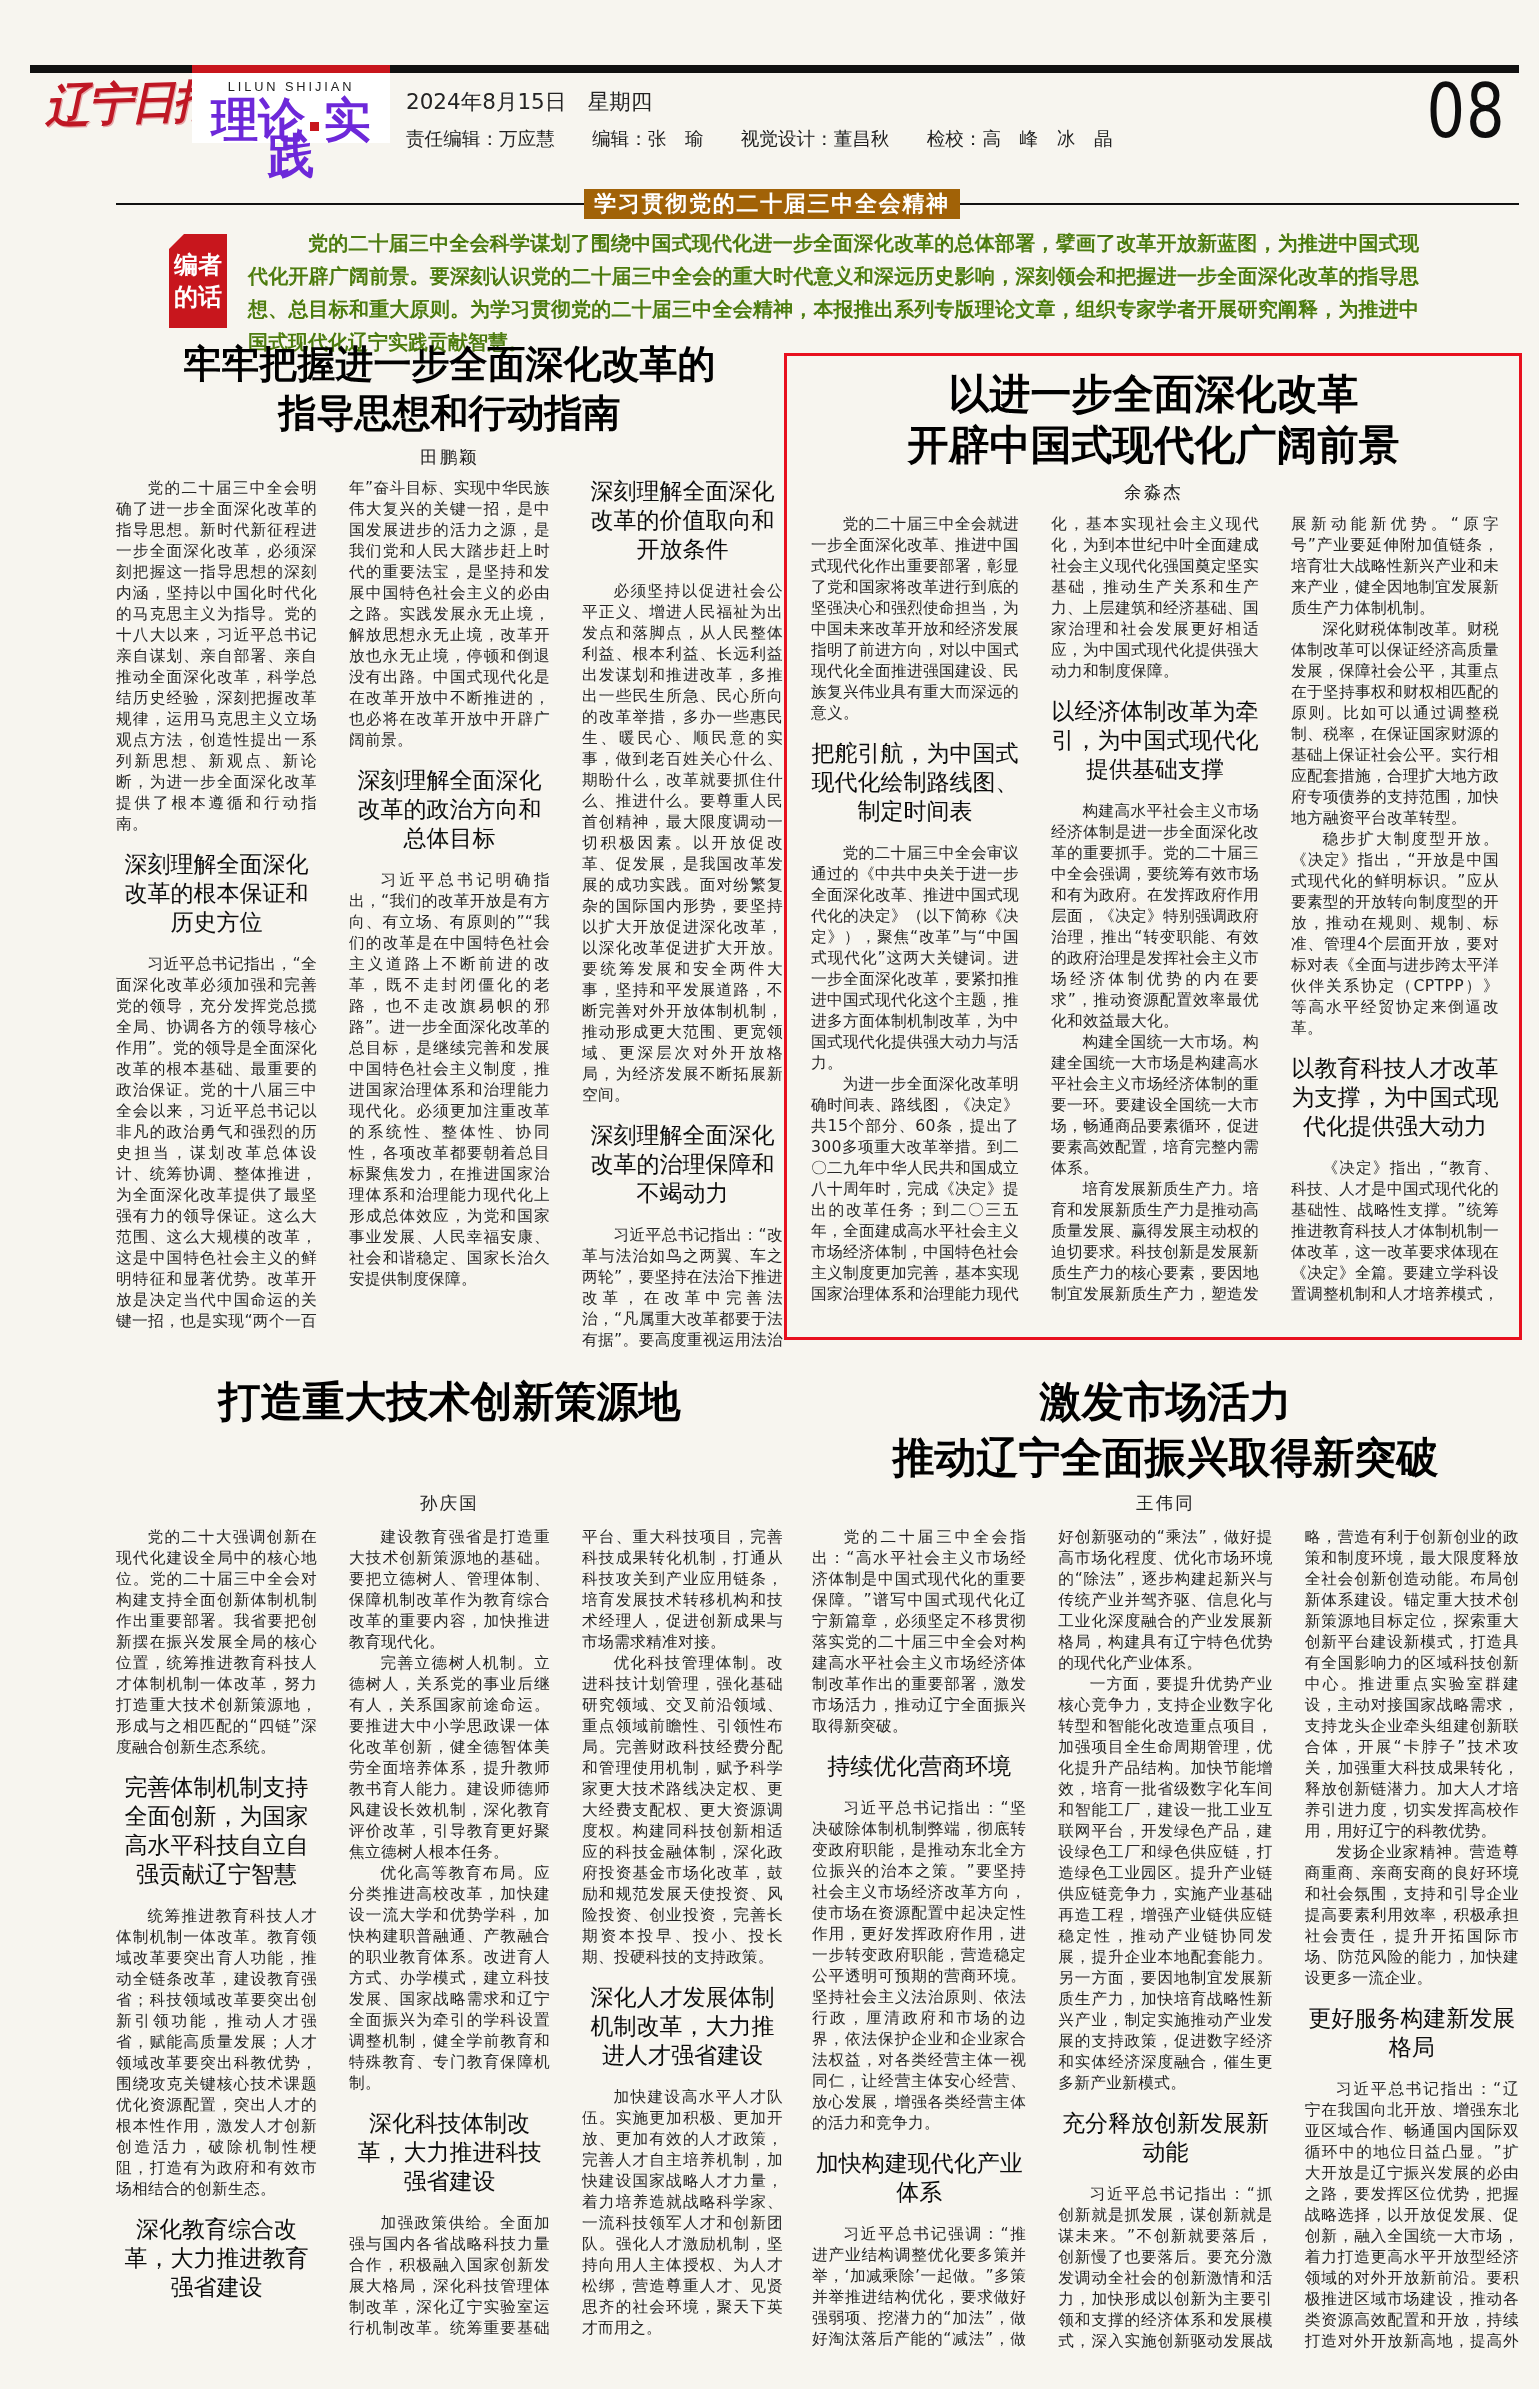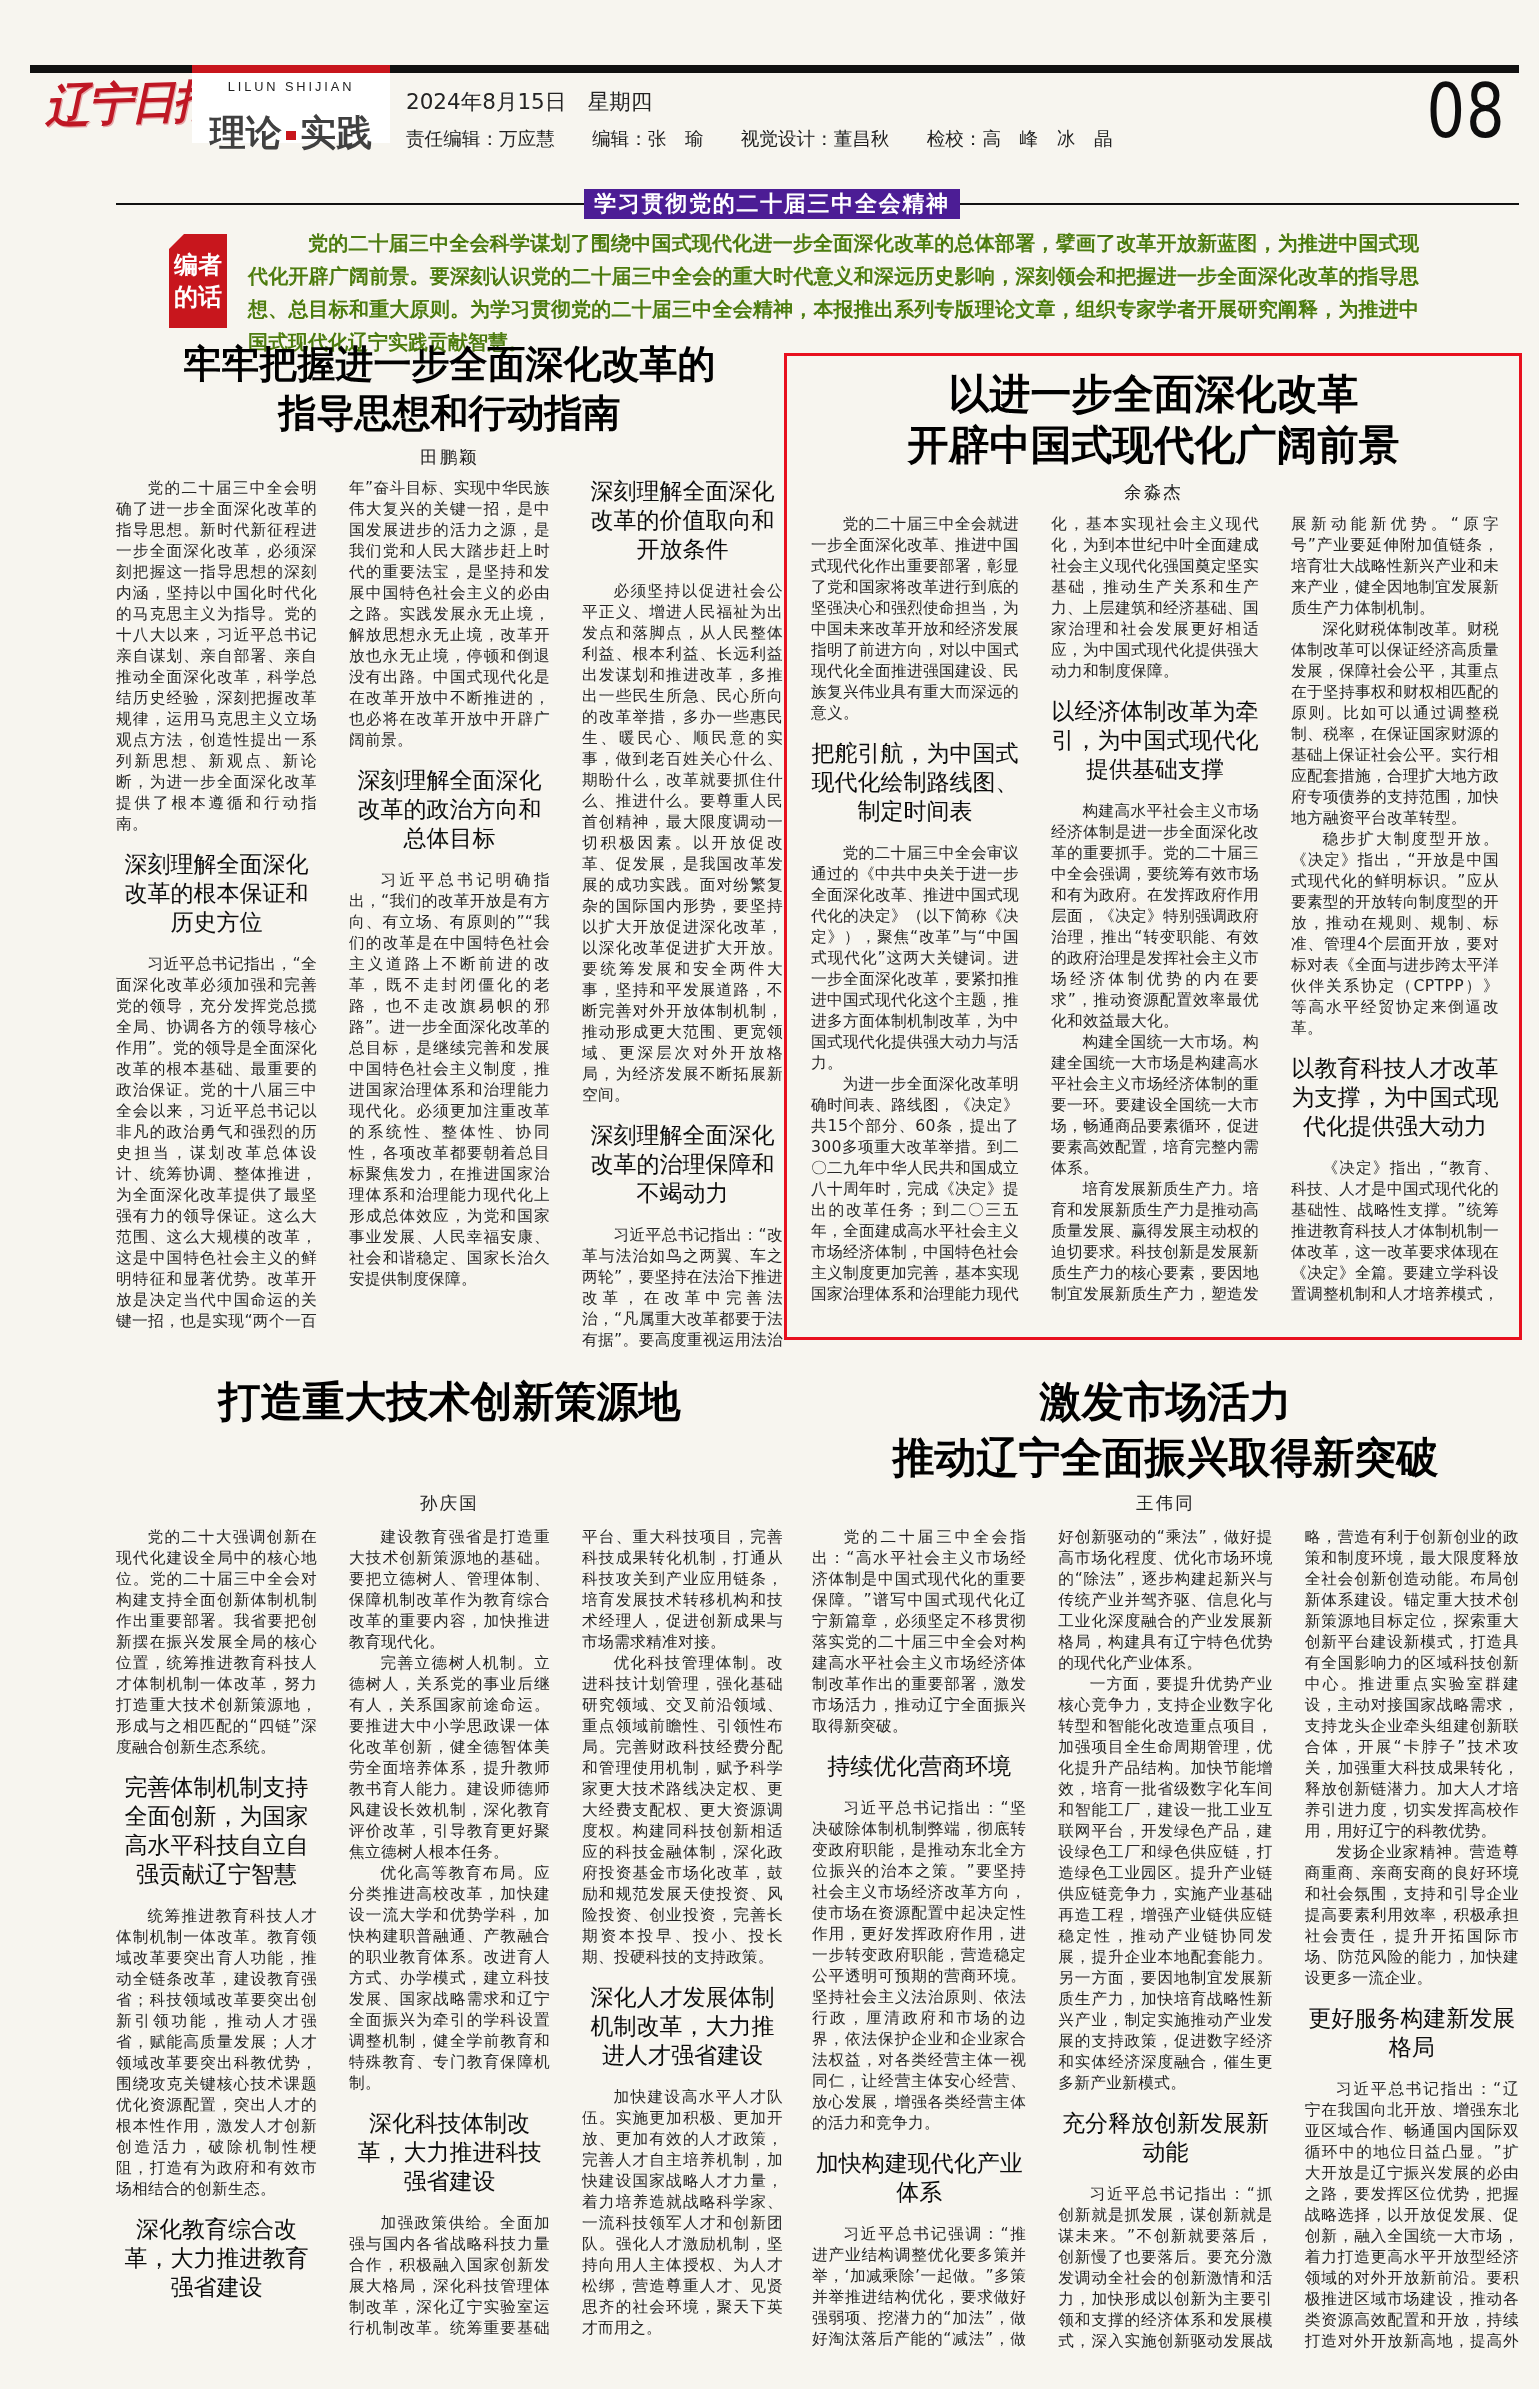--- a/index.html
+++ b/index.html
@@ -8,30 +8,30 @@
   
   .topbar{position:absolute;left:30px;top:65px;width:1489px;height:8px;background:#111;}
   .topbar-red{position:absolute;left:162px;top:0;width:198px;height:8px;background:#c8161d;}
   .paper-logo{position:absolute;left:45px;top:71px;width:145px;height:68px;
       font-family:"DejaVu Serif","Liberation Serif",serif;font-style:italic;font-weight:bold;
       font-size:45px;line-height:65px;color:#bf1724;letter-spacing:-2.3px;transform:rotate(-2deg);
       text-shadow:1.2px 1.2px 0 rgba(191,23,36,.35);white-space:nowrap;}
   .section-box{position:absolute;left:192px;top:73px;width:198px;height:70px;background:#fff;text-align:center;}
   .section-en{display:block;margin-top:5.8px;font-family:Liberation Sans, sans-serif;
       font-size:12.8px;letter-spacing:2.9px;color:#222;}
-  .section-cn{display:block;margin-top:21px;font-size:36px;font-weight:bold;color:#404040;line-height:36px;}
+  .section-cn{display:block;margin-top:8px;font-size:47px;font-weight:bold;color:#6d28d9;line-height:36px;}
   .section-cn .dot{display:inline-block;width:9.3px;height:9.3px;background:#c8161d;margin:0 4.6px 4.6px 4.6px;}
   .date-block{position:absolute;left:406px;top:87px;width:812px;}
   .date-line{font-size:21.5px;color:#222;font-weight:500;}
   .staff-line{margin-top:10.4px;font-size:18.6px;color:#222;}
   .page-num{position:absolute;right:34px;top:68px;font-family:"DejaVu Sans","Liberation Sans",sans-serif;
       font-size:74px;font-weight:400;color:#0e0e0e;transform:scaleX(.82);transform-origin:right top;letter-spacing:1.2px;}
   
   .banner-rule{position:absolute;left:116px;top:203px;width:1403px;height:1.7px;background:#111;}
-  .banner{position:absolute;left:584px;top:189px;width:376px;height:30px;background:#4c1d95;color:#fff;
+  .banner{position:absolute;left:584px;top:189px;width:376px;height:30px;background:#a16207;color:#fff;
       font-size:22px;font-weight:bold;text-align:center;line-height:30px;letter-spacing:1.7px;}
   
   .ed-tag{position:absolute;left:169px;top:234px;width:58px;height:94px;background:#c8161d;color:#fff;
       font-size:24px;font-weight:bold;text-align:center;line-height:32px;padding-top:15px;box-sizing:border-box;}
   .ed-tag:before{content:"";position:absolute;left:0;top:0;border-top:15px solid #f7f5ef;border-right:15px solid transparent;}
   .ed-text{position:absolute;left:248px;top:227px;width:1171px;font-size:20px;line-height:33px;
       font-weight:bold;color:#4d7c0f;text-align:justify;text-indent:3em;}
   
   .headline{position:absolute;text-align:center;font-family:"DejaVu Serif","Liberation Serif",serif;
       font-weight:bold;color:#000;}

